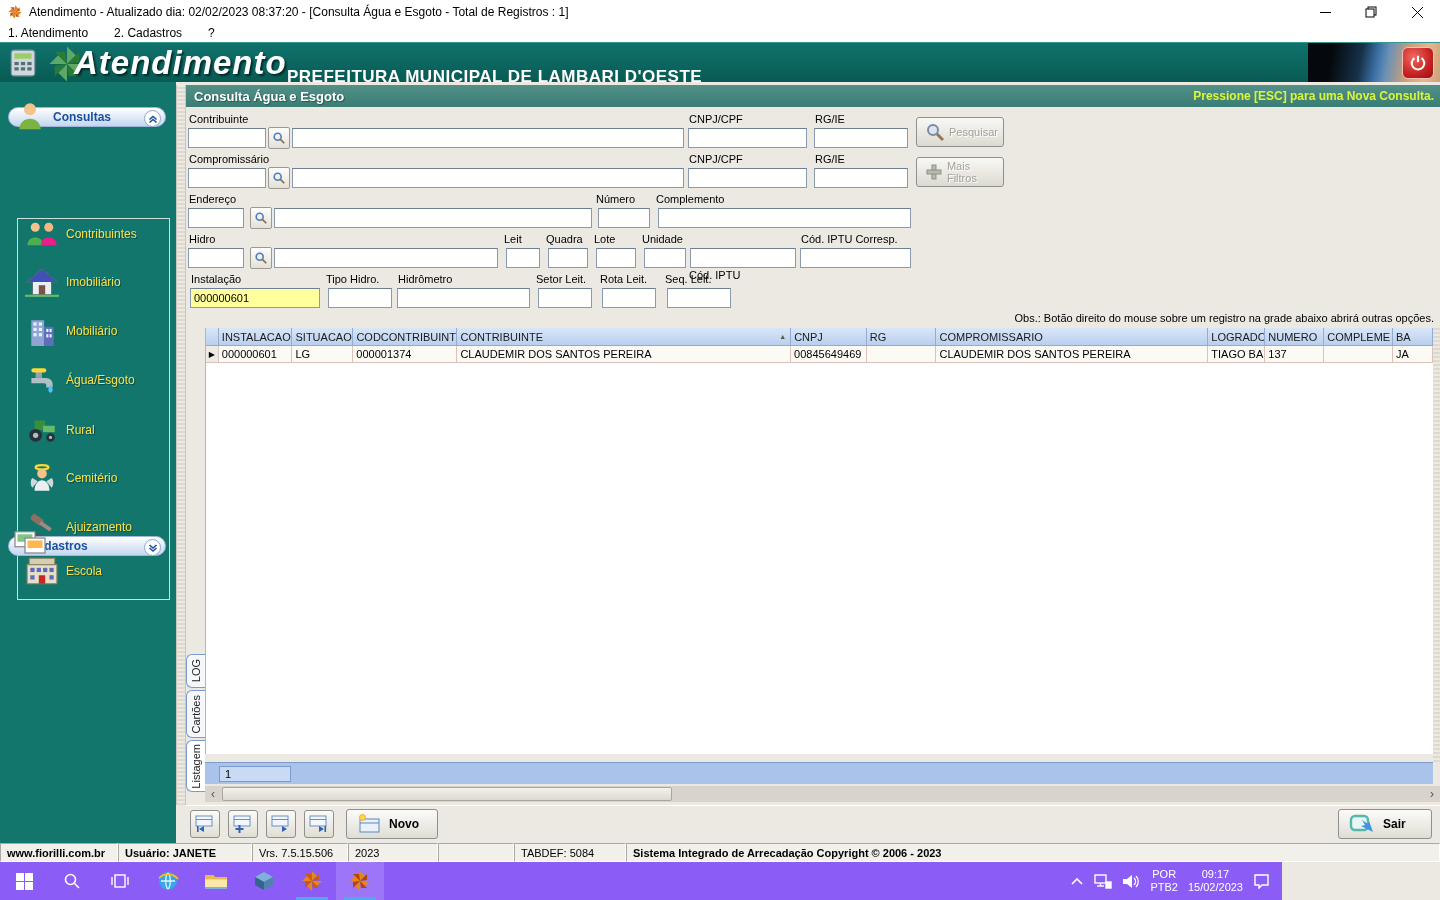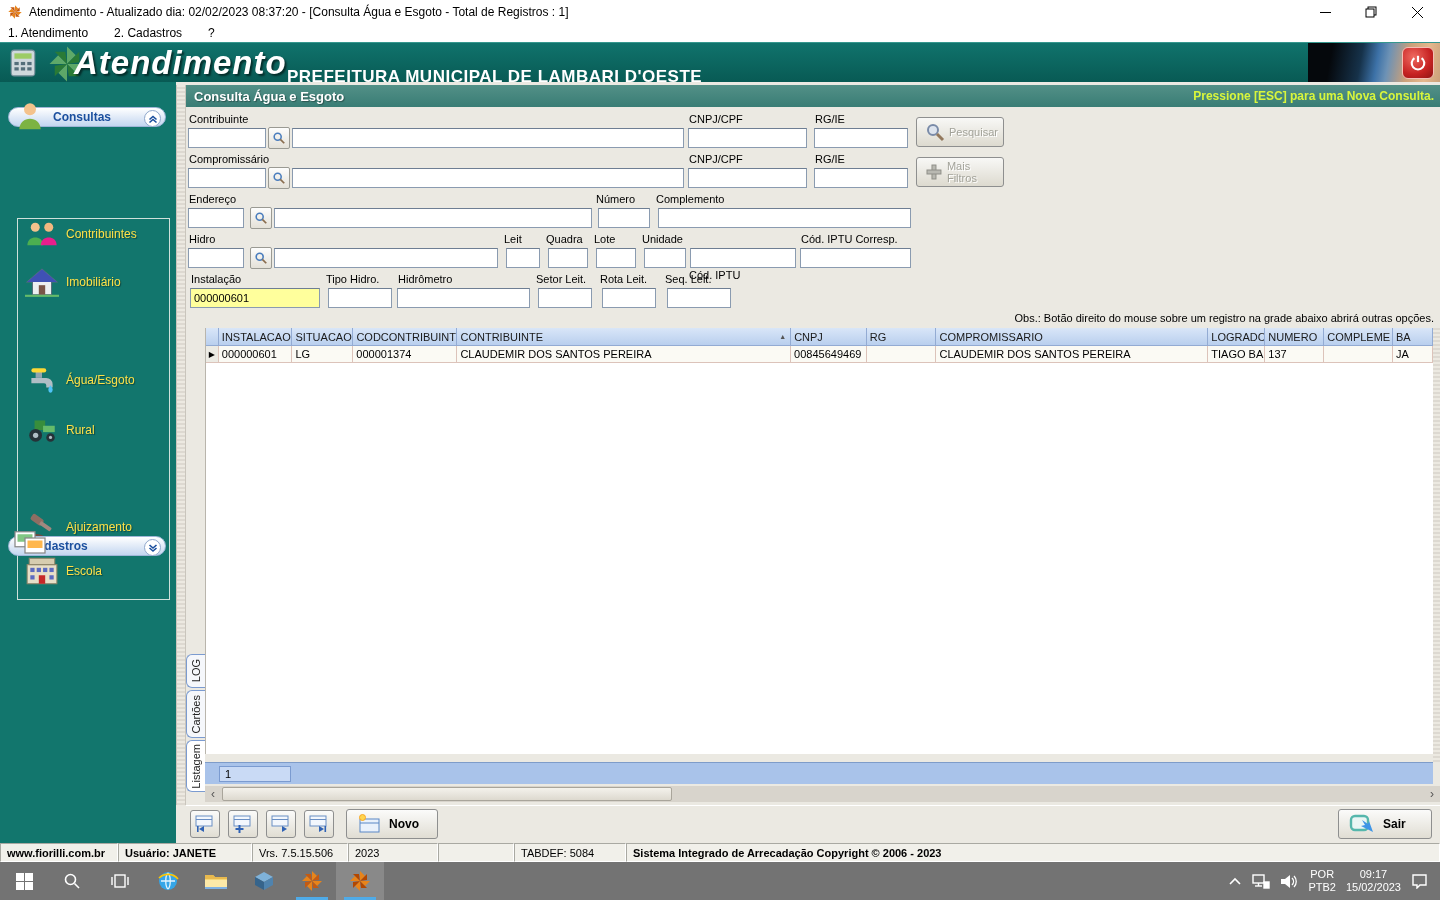--- a/index.html
+++ b/index.html
@@ -83,21 +83,21 @@
   .navbtn { position:absolute; top:4px; width:30px; height:28px; background:linear-gradient(#FBFBFA,#E0DDD3); border:1px solid #8E8F8F; border-radius:3px; display:flex; align-items:center; justify-content:center; cursor:pointer; }
   .cmdbtn { position:absolute; top:3px; height:30px; background:linear-gradient(#FBFBFA,#E0DDD3); border:1px solid #8E8F8F; border-radius:3px; display:flex; align-items:center; gap:8px; padding:0 10px; cursor:pointer; }
   .cmdbtn .ctxt { font-size:12px; font-weight:bold; color:#000; }
 
   
   .statusbar { position:absolute; left:0; top:843px; width:1440px; height:19px; background:#F1F0EA; display:flex; align-items:stretch; }
   .sseg { border:1px solid; border-color:#A9A9A2 #FFFFFF #FFFFFF #A9A9A2; display:flex; align-items:center; padding:0 6px; white-space:nowrap; overflow:hidden; }
   .sseg.b { font-weight:bold; }
 
   
-  .taskbar { position:absolute; left:0; top:862px; width:1440px; height:38px; background:#737373; display:flex; align-items:stretch; }
+  .taskbar { position:absolute; left:0; top:862px; width:1282px; height:38px; background:#8b5cf6; display:flex; align-items:stretch; }
   .tbicon { width:48px; display:flex; align-items:center; justify-content:center; cursor:pointer; position:relative; }
   .tbicon.active { background:rgba(255,255,255,.16); }
   .tbicon .uline { position:absolute; bottom:0; left:8px; right:8px; height:3px; background:#4FABE8; }
   .tray { position:absolute; right:0; top:0; height:38px; display:flex; align-items:center; gap:10px; padding-right:12px; }
   .traytxt { color:#FFFFFF; font-size:11px; text-align:center; line-height:13px; }
 </style>
 </head>
 <body>
 
 <div class="screen">
@@ -214,20 +214,41 @@
       <span class="ic">
           <svg width="34" height="30" viewBox="0 0 32 28">
             <path d="M16 2 2 14h5v12h18V14h5z" fill="#ECEFF1" stroke="#546E7A"></path>
             <path d="M16 2 2 14h28z" fill="#3F51B5"></path>
             <rect x="13" y="17" width="6" height="9" fill="#795548"></rect>
             <rect x="0" y="26" width="32" height="2" fill="#66BB6A"></rect>
           </svg>
         </span>
       <span class="lbl">Imobiliário</span>
     </div>
+    <div class="side-item" style="top:229px;">
+      <span class="ic">
+          <svg width="30" height="30" viewBox="0 0 28 28">
+            <rect x="4" y="4" width="12" height="24" fill="#90A4D4"></rect>
+            <rect x="16" y="10" width="9" height="18" fill="#5C6FB8"></rect>
+            <g fill="#E3F2FD">
+              <rect x="6" y="6" width="3" height="3"></rect>
+              <rect x="11" y="6" width="3" height="3"></rect>
+              <rect x="6" y="11" width="3" height="3"></rect>
+              <rect x="11" y="11" width="3" height="3"></rect>
+              <rect x="6" y="16" width="3" height="3"></rect>
+              <rect x="11" y="16" width="3" height="3"></rect>
+              <rect x="18" y="12" width="2" height="3"></rect>
+              <rect x="21" y="12" width="2" height="3"></rect>
+              <rect x="18" y="17" width="2" height="3"></rect>
+              <rect x="21" y="17" width="2" height="3"></rect>
+            </g>
+          </svg>
+        </span>
+      <span class="lbl">Mobiliário</span>
+    </div>
     <div class="side-item" style="top:278px;">
       <span class="ic">
           <svg width="34" height="30" viewBox="0 0 32 28">
             <path d="M6 12h14a6 6 0 0 1 6 6v3h-6v-2a2 2 0 0 0-2-2H6z" fill="#B0BEC5"></path>
             <rect x="10" y="6" width="6" height="6" fill="#90A4AE"></rect>
             <rect x="6" y="3" width="14" height="4" rx="2" fill="#FDD835"></rect>
             <path d="M22 23c0 2 1 3 2 3s2-1 2-3c0-1.5-2-4-2-4s-2 2.5-2 4z" fill="#4FC3F7"></path>
           </svg>
         </span>
       <span class="lbl">Água/Esgoto</span>
@@ -237,20 +258,32 @@
           <svg width="34" height="26" viewBox="0 0 32 24">
             <rect x="9" y="3" width="10" height="9" fill="#388E3C"></rect>
             <rect x="17" y="8" width="11" height="6" fill="#66BB6A"></rect>
             <circle cx="10" cy="17" r="6" fill="#263238"></circle>
             <circle cx="10" cy="17" r="2.5" fill="#B0BEC5"></circle>
             <circle cx="24" cy="19" r="4" fill="#263238"></circle>
             <circle cx="24" cy="19" r="1.5" fill="#B0BEC5"></circle>
           </svg>
         </span>
       <span class="lbl">Rural</span>
+    </div>
+    <div class="side-item" style="top:376px;">
+      <span class="ic">
+          <svg width="30" height="30" viewBox="0 0 28 28">
+            <ellipse cx="14" cy="4" rx="6" ry="2" fill="none" stroke="#FDD835" stroke-width="2"></ellipse>
+            <path d="M5 14c-2 2-2 7 0 9l5-6z" fill="#CFD8DC"></path>
+            <path d="M23 14c2 2 2 7 0 9l-5-6z" fill="#CFD8DC"></path>
+            <circle cx="14" cy="10" r="4.5" fill="#F4C28C"></circle>
+            <path d="M7 26c0-6 3-10 7-10s7 4 7 10z" fill="#ECEFF1"></path>
+          </svg>
+        </span>
+      <span class="lbl">Cemitério</span>
     </div>
     <div class="side-item" style="top:425px;">
       <span class="ic">
           <svg width="32" height="28" viewBox="0 0 32 28">
             <ellipse cx="10" cy="24" rx="8" ry="3" fill="#6D4C41"></ellipse>
             <rect x="5" y="3" width="13" height="7" rx="2" transform="rotate(35 11 6)" fill="#8D6E63"></rect>
             <rect x="13" y="11" width="13" height="4" rx="1" transform="rotate(35 19 13)" fill="#A1887F"></rect>
           </svg>
         </span>
       <span class="lbl">Ajuizamento</span>

